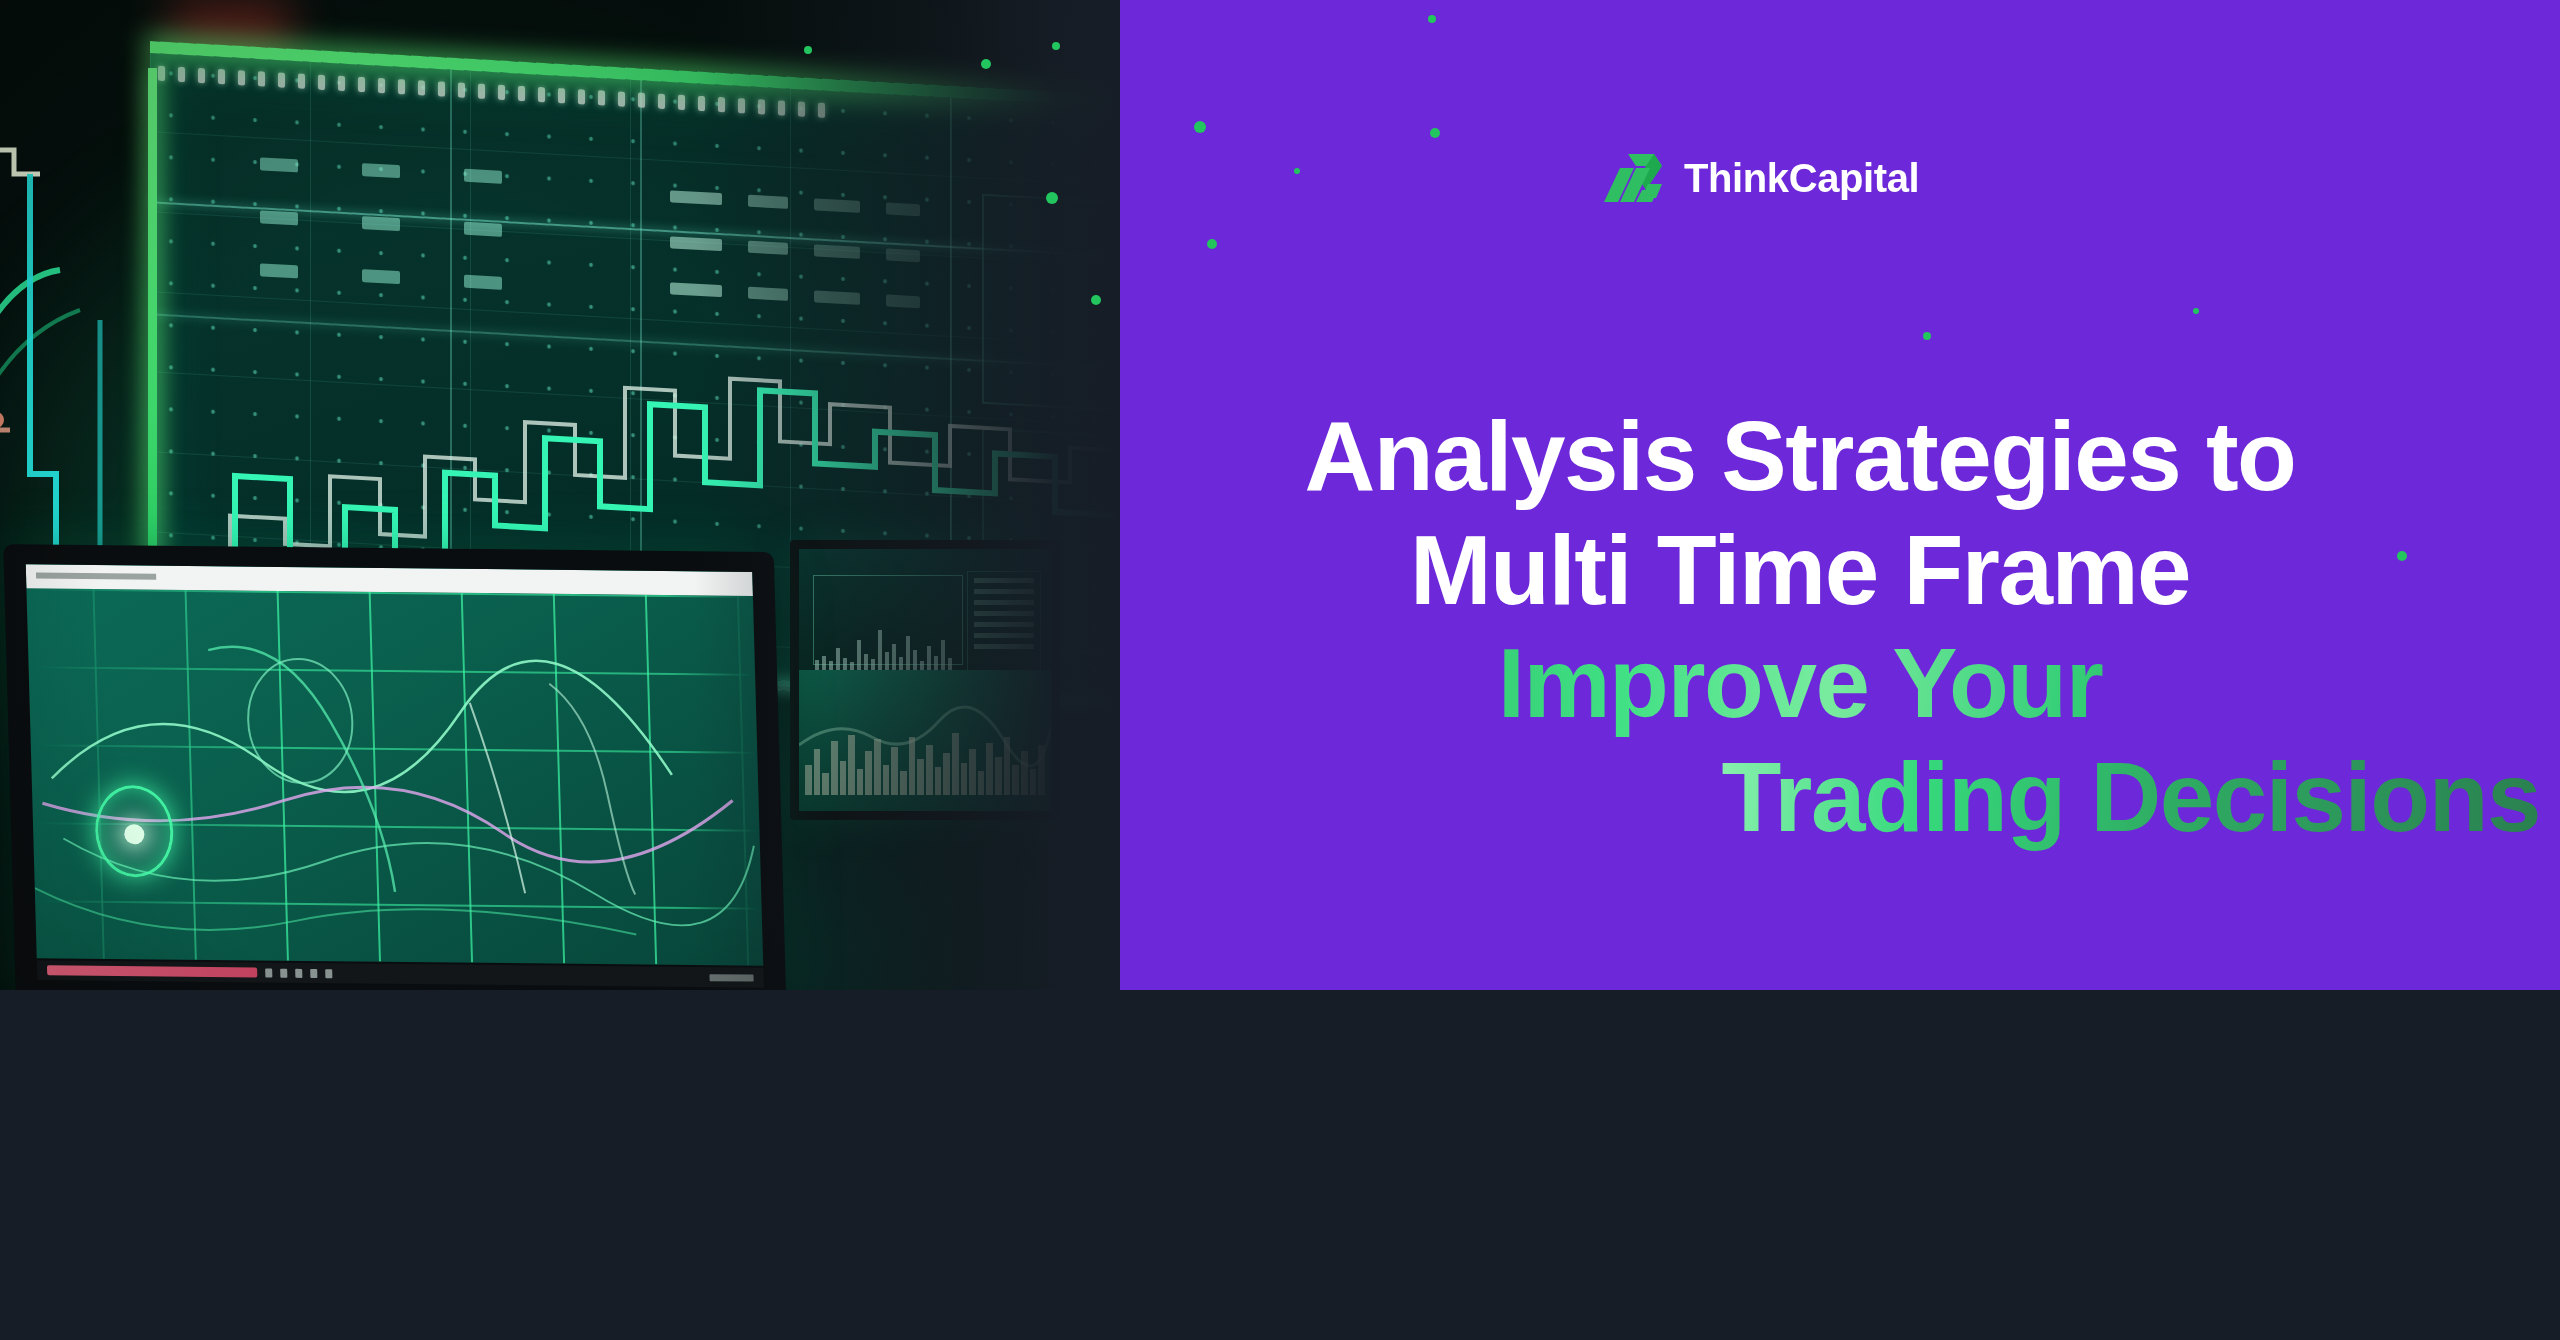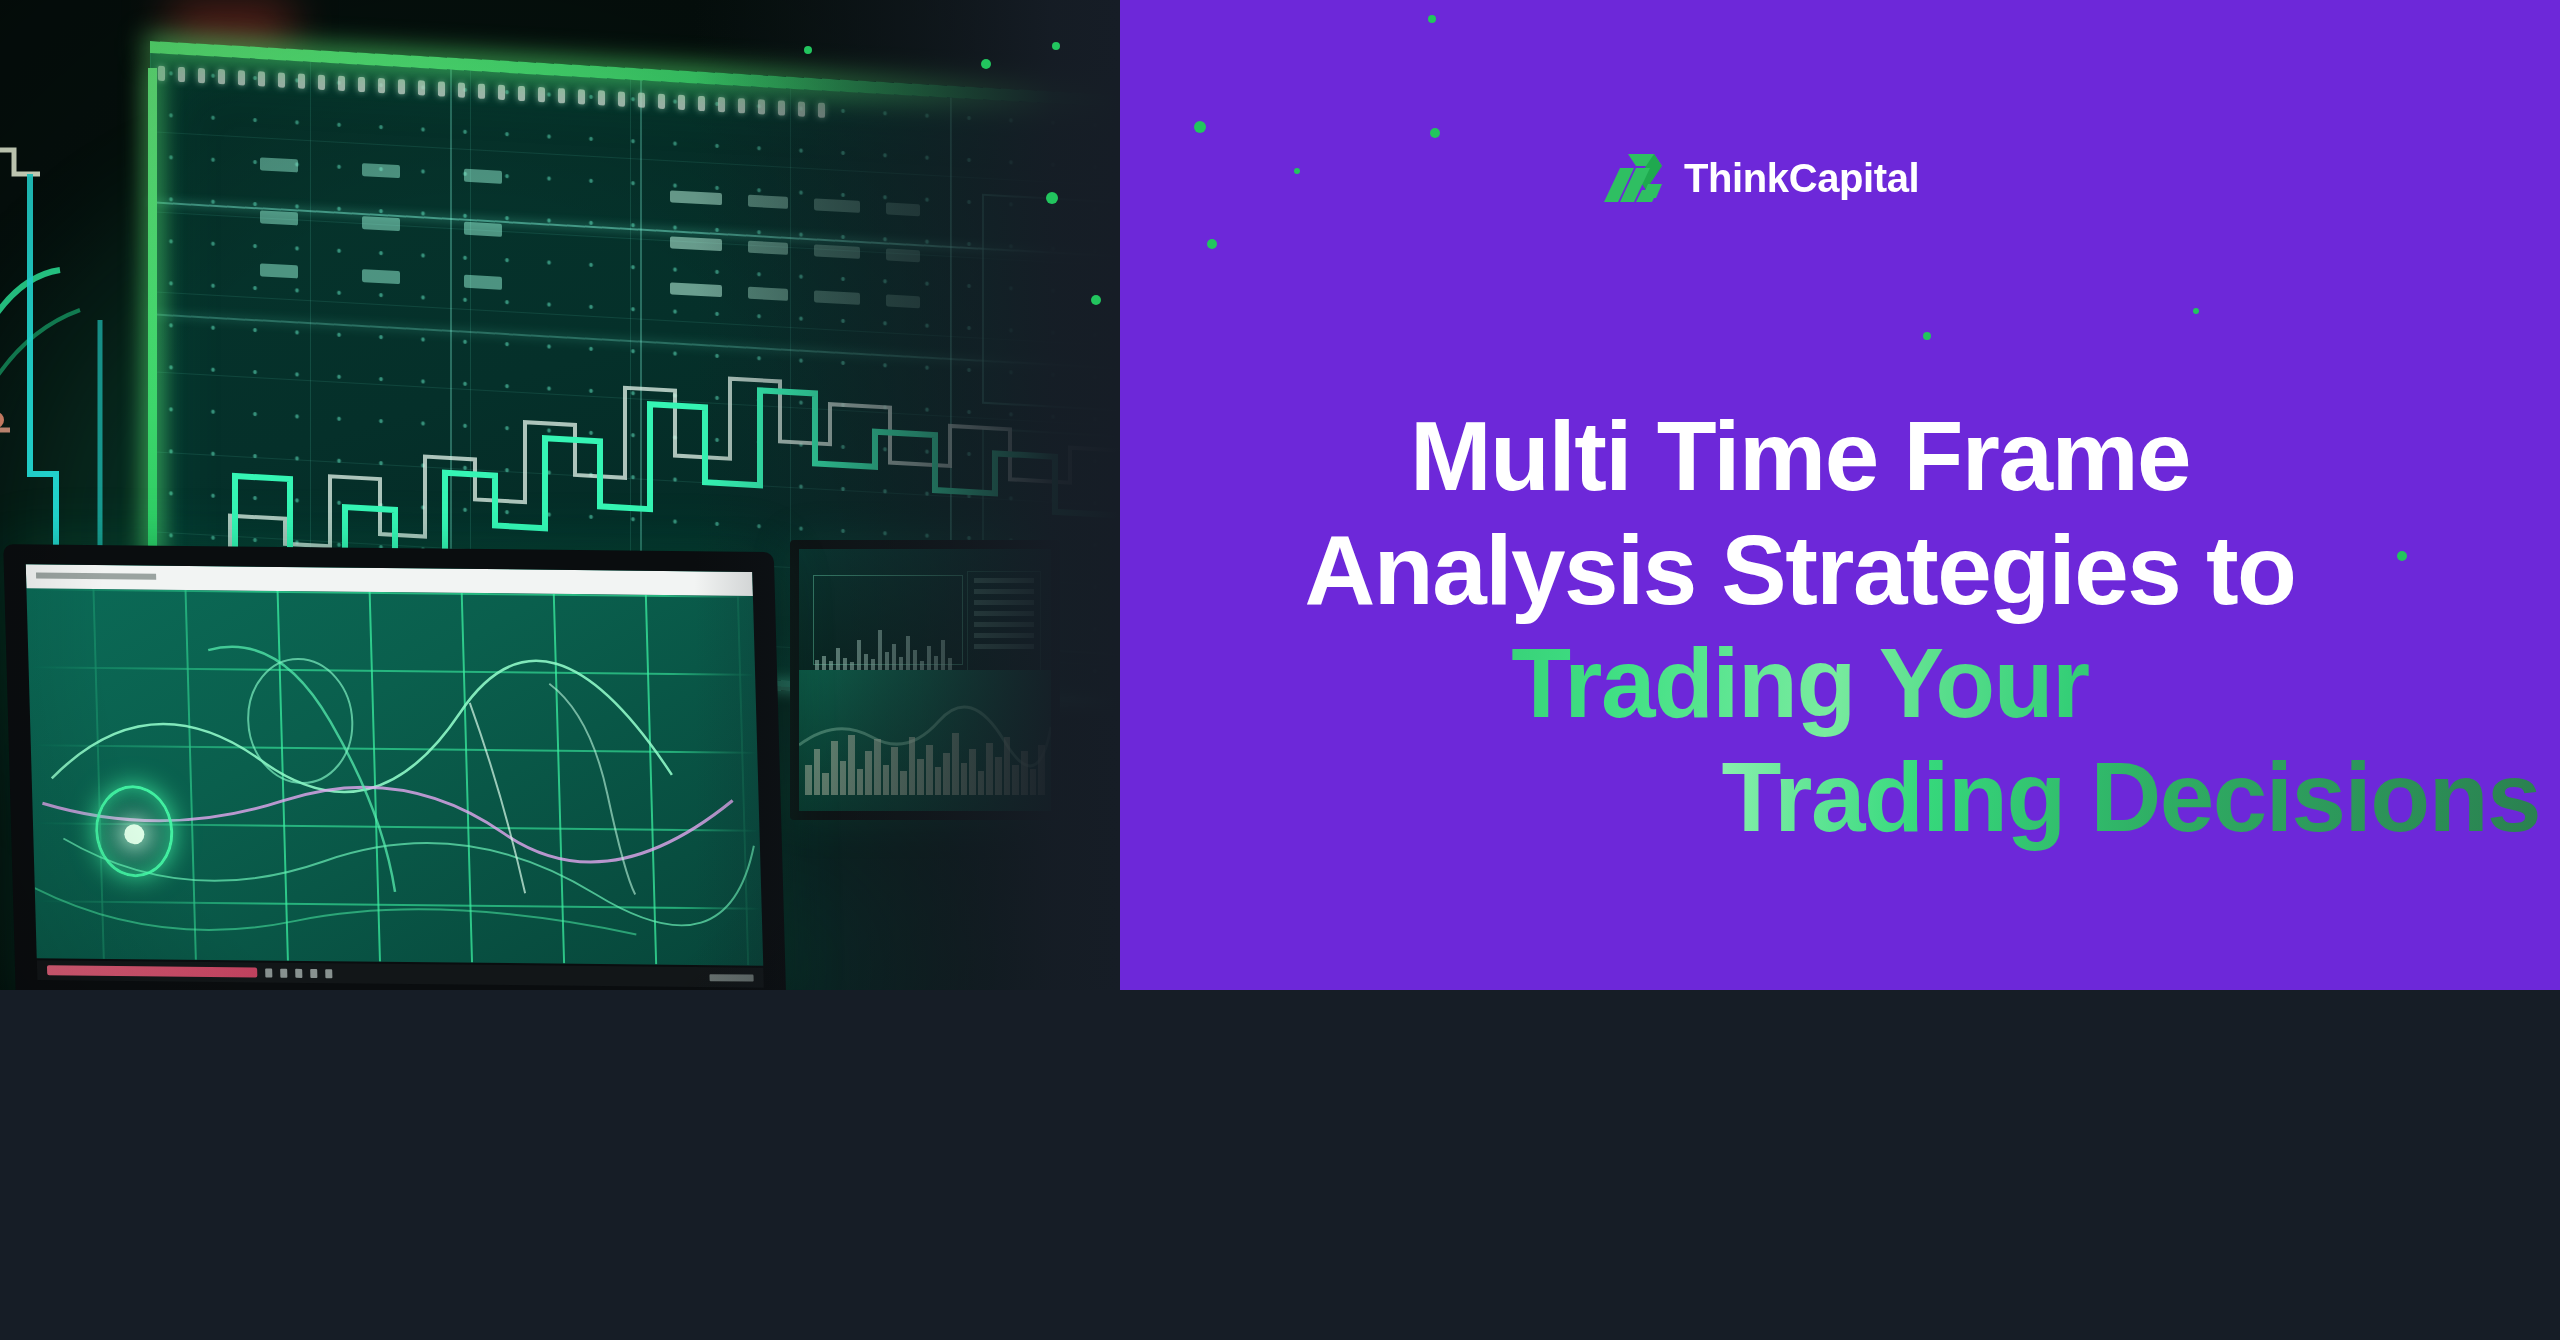--- a/index.html
+++ b/index.html
@@ -509,23 +509,23 @@
       <path d="M50 2 L58 14 L42 38 L34 26 Z" fill="#1fa94f"></path>
       <path d="M16 16 H30 L14 50 H0 Z" fill="#2fbf62"></path>
       <path d="M32 16 H46 L30 50 H16 Z" fill="#2fbf62"></path>
       <path d="M44 32 H58 L52 46 H38 Z" fill="#2fbf62"></path>
       <path d="M38 38 H54 L48 50 H32 Z" fill="#2fbf62"></path>
     </svg>
     <span class="logo-text">ThinkCapital</span>
   </div>
 
   <h1 class="headline">
+    <span class="line-white">Analysis Strategies to</span>
     <span class="line-white">Multi Time Frame</span>
-    <span class="line-white">Analysis Strategies to</span>
-    <span class="line-grad">Trading Your</span>
+    <span class="line-grad">Improve Your</span>
     <span class="line-grad2">Trading Decisions</span>
   </h1>
 
   <div id="particles">
       <span class="dot" style="left: 981px; top: 59px; width: 10px; height: 10px; background: rgb(34, 197, 94);"></span>
       <span class="dot" style="left: 1052px; top: 42px; width: 8px; height: 8px; background: rgb(34, 197, 94);"></span>
       <span class="dot" style="left: 1194px; top: 121px; width: 12px; height: 12px; background: rgb(34, 197, 94);"></span>
       <span class="dot" style="left: 1207px; top: 239px; width: 10px; height: 10px; background: rgb(34, 197, 94);"></span>
       <span class="dot" style="left: 1294px; top: 168px; width: 6px; height: 6px; background: rgb(34, 197, 94);"></span>
       <span class="dot" style="left: 1430px; top: 128px; width: 10px; height: 10px; background: rgb(34, 197, 94);"></span>

